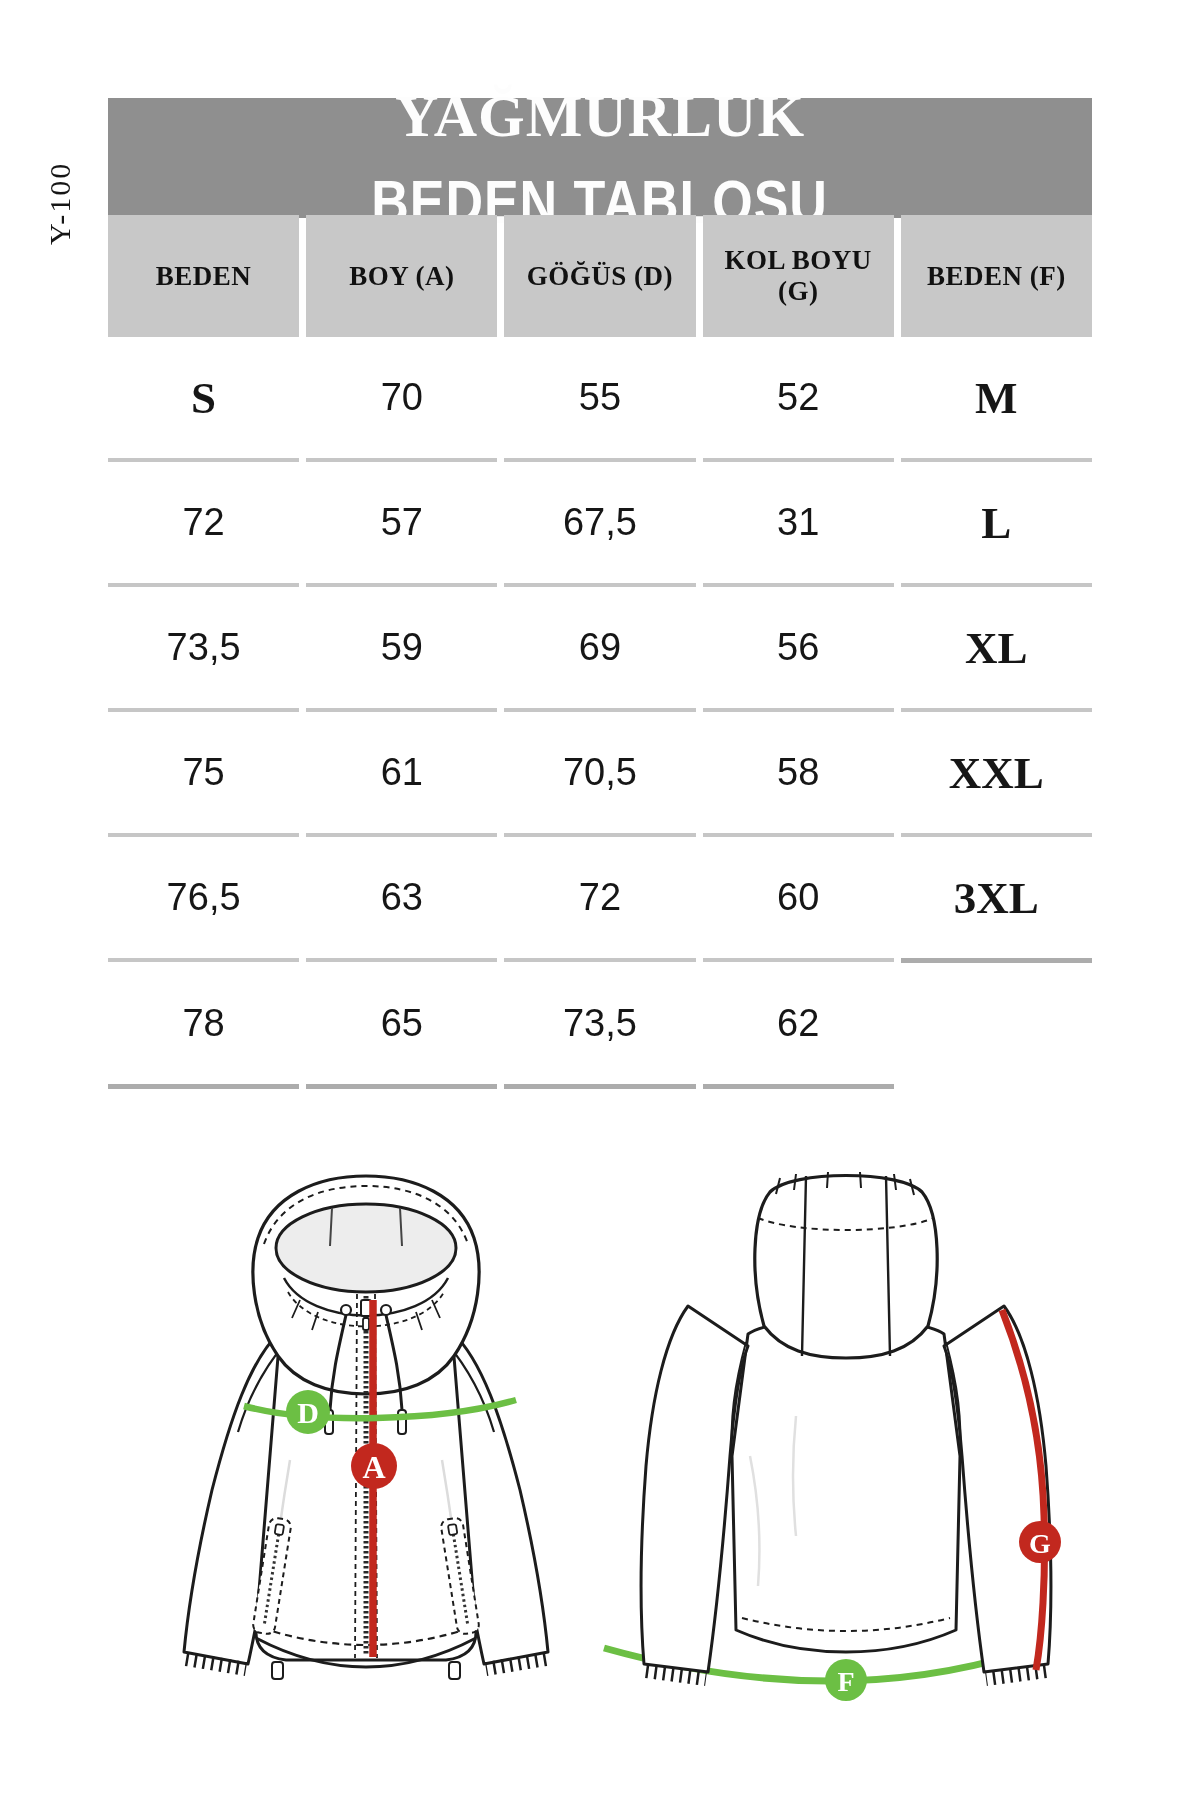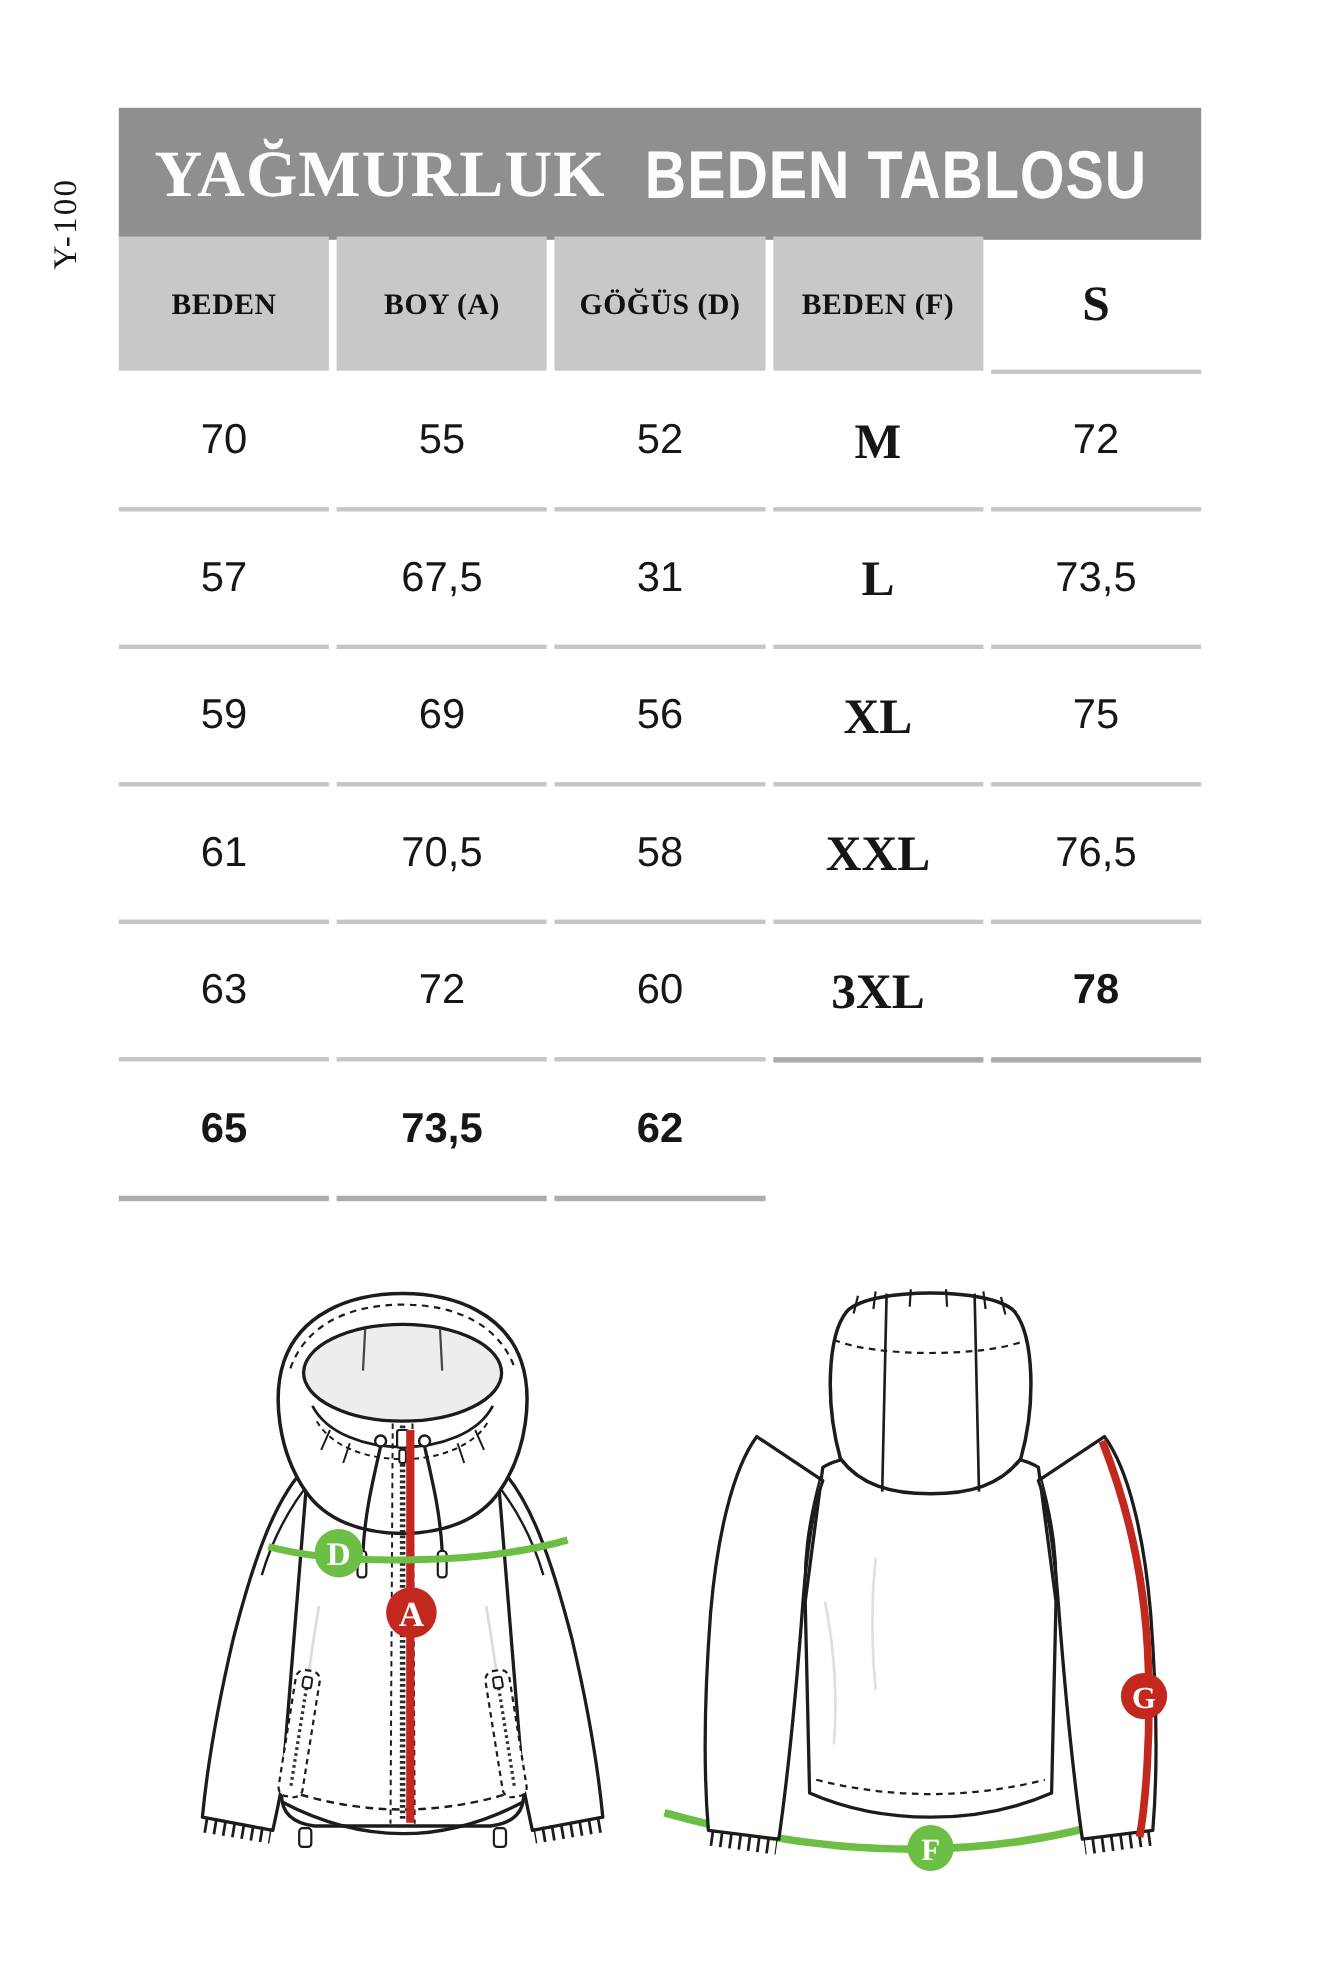--- a/index.html
+++ b/index.html
@@ -6,56 +6,57 @@
   .page{position:relative;width:1200px;height:1800px;background:#ffffff;overflow:hidden;
         font-family:"Liberation Sans",sans-serif;}
 
   
   .y100{position:absolute;left:76px;top:213px;height:32px;line-height:32px;
         font-family:"Liberation Serif",serif;font-size:30px;letter-spacing:2px;color:#151515;
         transform:rotate(-90deg);transform-origin:0 100%;white-space:nowrap;}
 
   
   .titlebar{position:absolute;left:108px;top:98px;width:984px;height:120px;background:#8f8f8f;
-            display:flex;align-items:center;justify-content:center;gap:18px;white-space:nowrap;}
+            display:flex;align-items:center;justify-content:center;gap:18px;white-space:nowrap;flex-direction:column;}
   .title-serif{font-family:"Liberation Serif",serif;font-weight:700;font-size:60px;
                color:#fdfdfd;letter-spacing:1px;}
   .title-sans{display:inline-block;font-family:"Liberation Sans",sans-serif;font-weight:700;
               font-size:56px;color:#fdfdfd;letter-spacing:1px;transform:scale(.93,1.1);}
 
   
   .size-table{position:absolute;left:108px;top:215px;width:984px;display:grid;
               grid-template-columns:repeat(5,191.2px);column-gap:7px;}
   .th{height:122px;background:#c8c8c8;display:flex;align-items:center;justify-content:center;
       font-family:"Liberation Serif",serif;font-weight:700;font-size:27px;color:#111;
       letter-spacing:.5px;text-align:center;}
   .td{height:121px;border-bottom:4px solid #c6c6c6;display:flex;align-items:center;
       justify-content:center;font-size:38px;color:#161616;}
   .td.size{font-family:"Liberation Serif",serif;font-weight:700;font-size:45px;}
-  .row-last{border-bottom-color:#acacac;border-bottom-width:5px;font-weight:bold;}
+  .row-last{border-bottom-color:#acacac;border-bottom-width:5px;}
 
   .flat{position:absolute;}
   .badge-letter{font-family:"Liberation Serif",serif;font-weight:700;fill:#ffffff;}
 </style>
 </head>
 <body>
 
 <div class="page">
 
   <div class="y100">Y-100</div>
 
   <div class="titlebar">
     <span class="title-serif">YAĞMURLUK</span>
     <span class="title-sans">BEDEN TABLOSU</span>
   </div>
 
   <div class="size-table">
     <div class="th">BEDEN</div>
     <div class="th">BOY (A)</div>
     <div class="th">GÖĞÜS (D)</div>
+    <div class="th">KOL BOYU (G)</div>
     <div class="th">BEDEN (F)</div>
 
     <div class="td size">S</div>
     <div class="td">70</div>
     <div class="td">55</div>
     <div class="td">52</div>
 
     <div class="td size">M</div>
     <div class="td">72</div>
     <div class="td">57</div>

